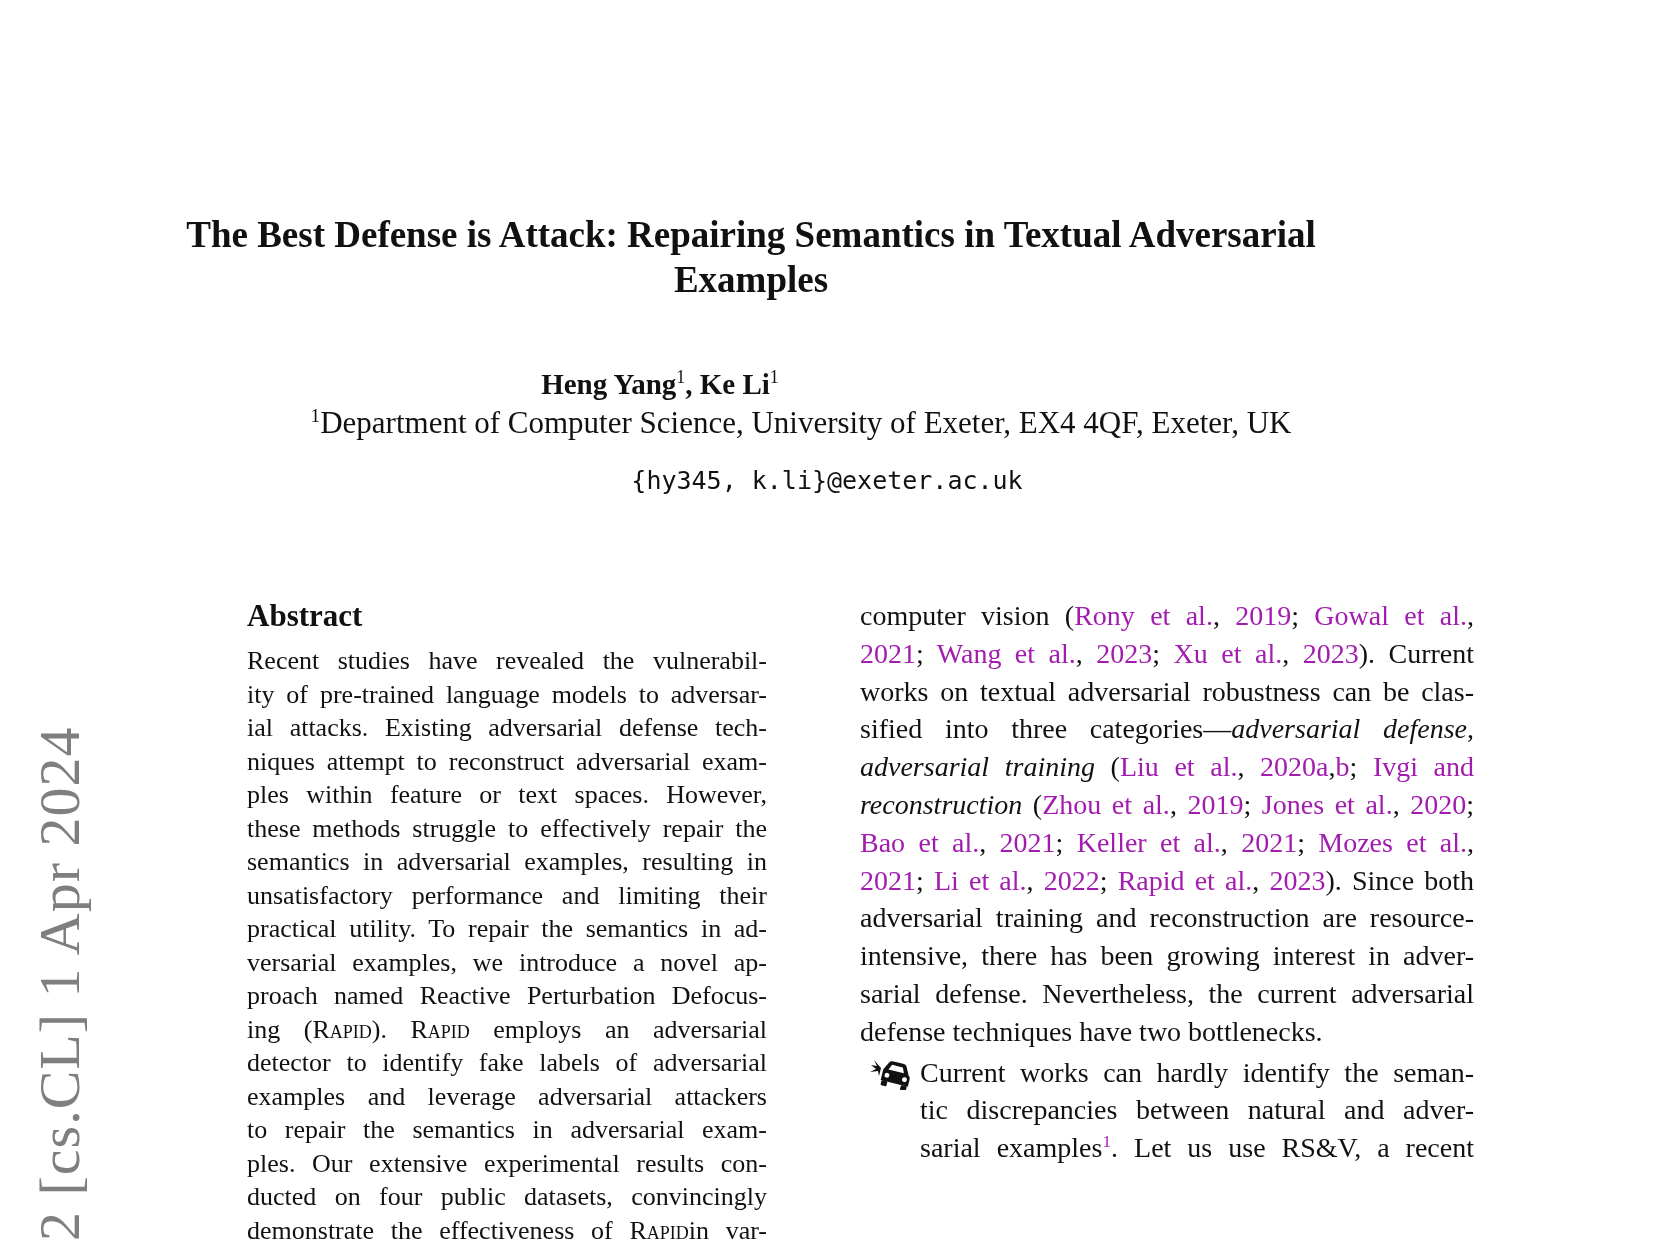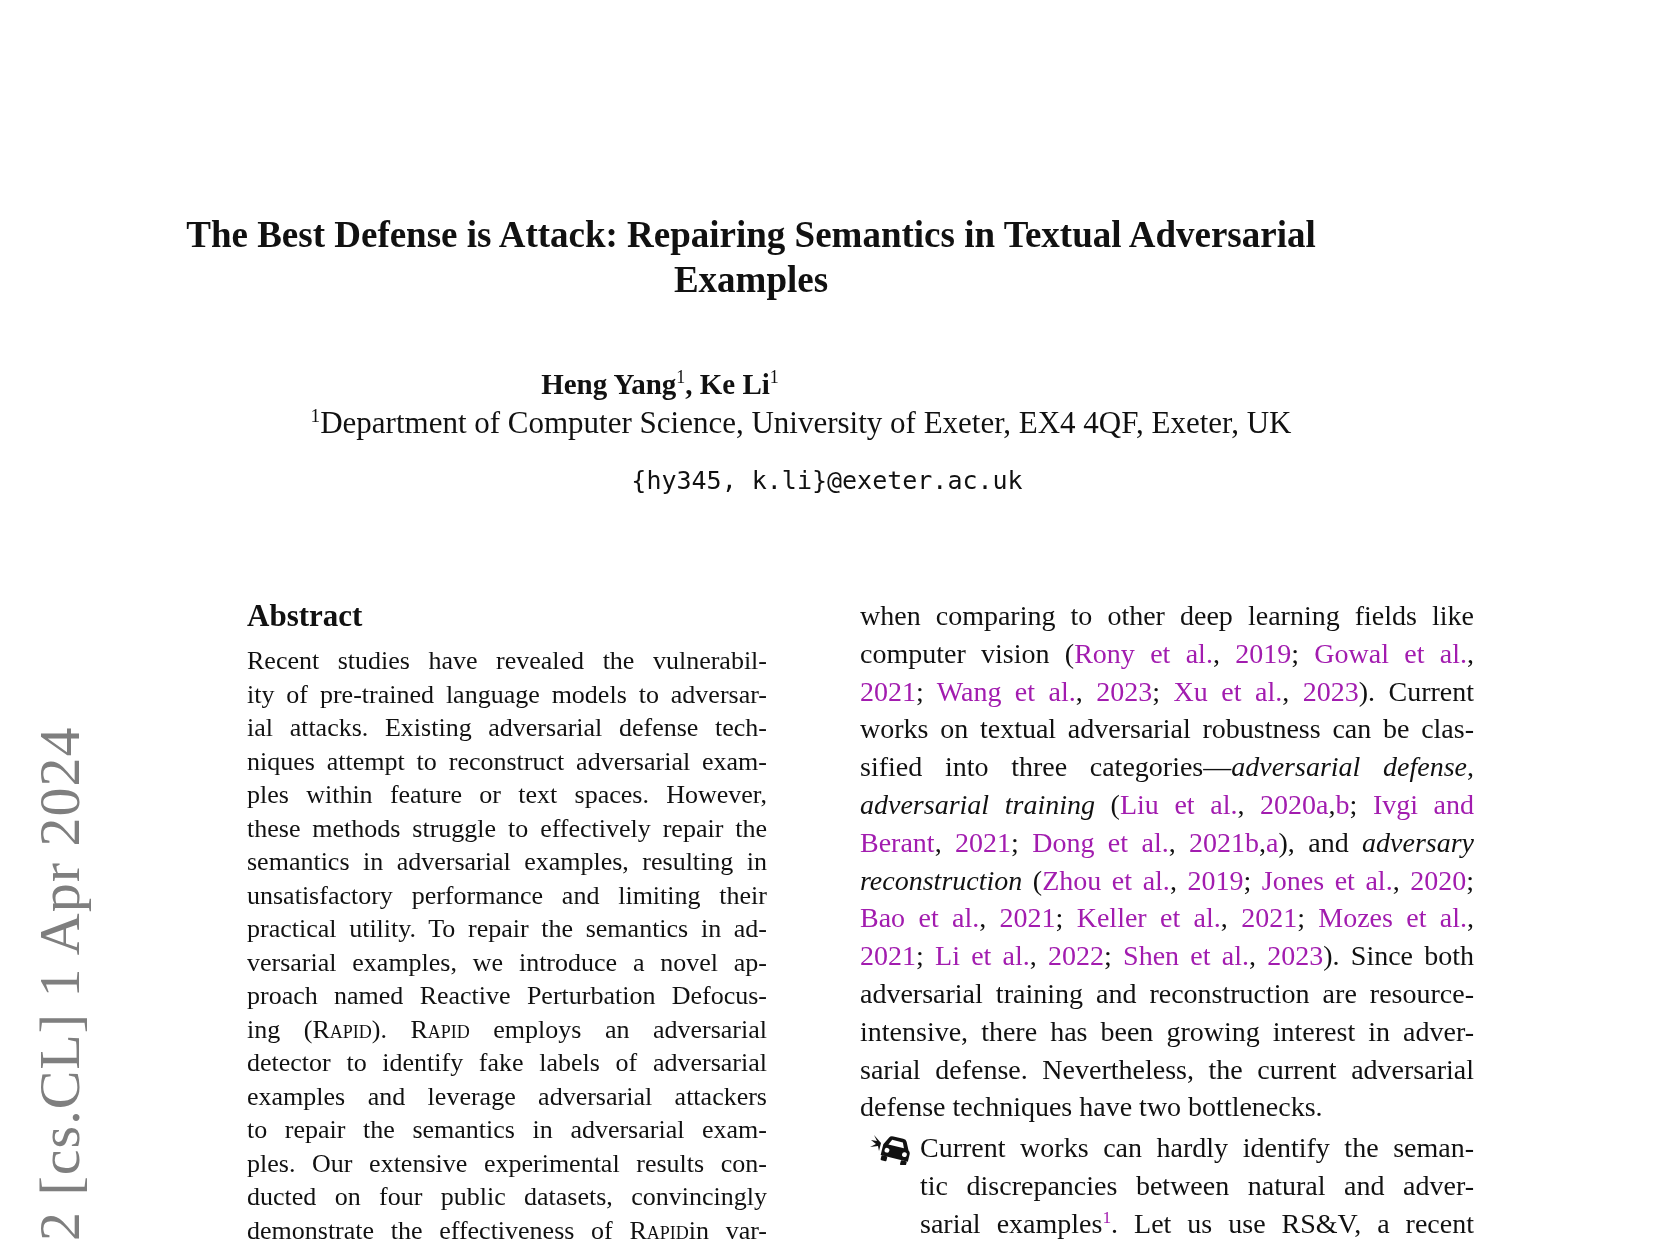--- a/index.html
+++ b/index.html
@@ -163,39 +163,37 @@
     <span class="ln">detector to identify fake labels of adversarial</span>
     <span class="ln">examples and leverage adversarial attackers</span>
     <span class="ln">to repair the semantics in adversarial exam-</span>
     <span class="ln">ples. Our extensive experimental results con-</span>
     <span class="ln">ducted on four public datasets, convincingly</span>
     <span class="ln"><span>demonstrate the effectiveness of </span><span class="sc">Rapid</span><span>in var-</span></span>
   </div>
 </div>
 
 <div class="right-col">
-  <span class="ln">when comparing to other deep learning fields like</span>
 
   <span class="ln"><span>computer vision (</span><a class="cite">Rony et al.</a><span>, </span><a class="cite">2019</a><span>; </span><a class="cite">Gowal et al.</a><span>,</span></span>
 
   <span class="ln"><a class="cite">2021</a><span>; </span><a class="cite">Wang et al.</a><span>, </span><a class="cite">2023</a><span>; </span><a class="cite">Xu et al.</a><span>, </span><a class="cite">2023</a><span>). Current</span></span>
 
   <span class="ln">works on textual adversarial robustness can be clas-</span>
 
   <span class="ln"><span>sified into three categories—</span><em>adversarial defense</em><span>,</span></span>
 
   <span class="ln"><em>adversarial training</em><span> (</span><a class="cite">Liu et al.</a><span>, </span><a class="cite">2020a</a><span>,</span><a class="cite">b</a><span>; </span><a class="cite">Ivgi and</a></span>
 
-  <span class="ln"><a class="cite">Berant</a><span>, </span><a class="cite">2021</a><span>; </span><a class="cite">Dong et al.</a><span>, </span><a class="cite">2021b</a><span>,</span><a class="cite">a</a><span>), and </span><em>adversary</em></span>
 
   <span class="ln"><em>reconstruction</em><span> (</span><a class="cite">Zhou et al.</a><span>, </span><a class="cite">2019</a><span>; </span><a class="cite">Jones et al.</a><span>, </span><a class="cite">2020</a><span>;</span></span>
 
   <span class="ln"><a class="cite">Bao et al.</a><span>, </span><a class="cite">2021</a><span>; </span><a class="cite">Keller et al.</a><span>, </span><a class="cite">2021</a><span>; </span><a class="cite">Mozes et al.</a><span>,</span></span>
 
-  <span class="ln"><a class="cite">2021</a><span>; </span><a class="cite">Li et al.</a><span>, </span><a class="cite">2022</a><span>; </span><a class="cite">Shen et al.</a><span>, </span><a class="cite">2023</a><span>). Since both</span></span>
+  <span class="ln"><a class="cite">2021</a><span>; </span><a class="cite">Li et al.</a><span>, </span><a class="cite">2022</a><span>; </span><a class="cite">Rapid et al.</a><span>, </span><a class="cite">2023</a><span>). Since both</span></span>
 
   <span class="ln">adversarial training and reconstruction are resource-</span>
   <span class="ln">intensive, there has been growing interest in adver-</span>
   <span class="ln">sarial defense. Nevertheless, the current adversarial</span>
   <span class="ln ragged">defense techniques have two bottlenecks.</span>
 
   <div class="bullet-item">
     <svg class="bullet-icon" viewBox="0 0 42 32">
 
       <path d="M6 2 L9 8 L3 7 L8 11 L2 14 L10 13 L11 18 L13 10 Z" fill="#111"></path>

